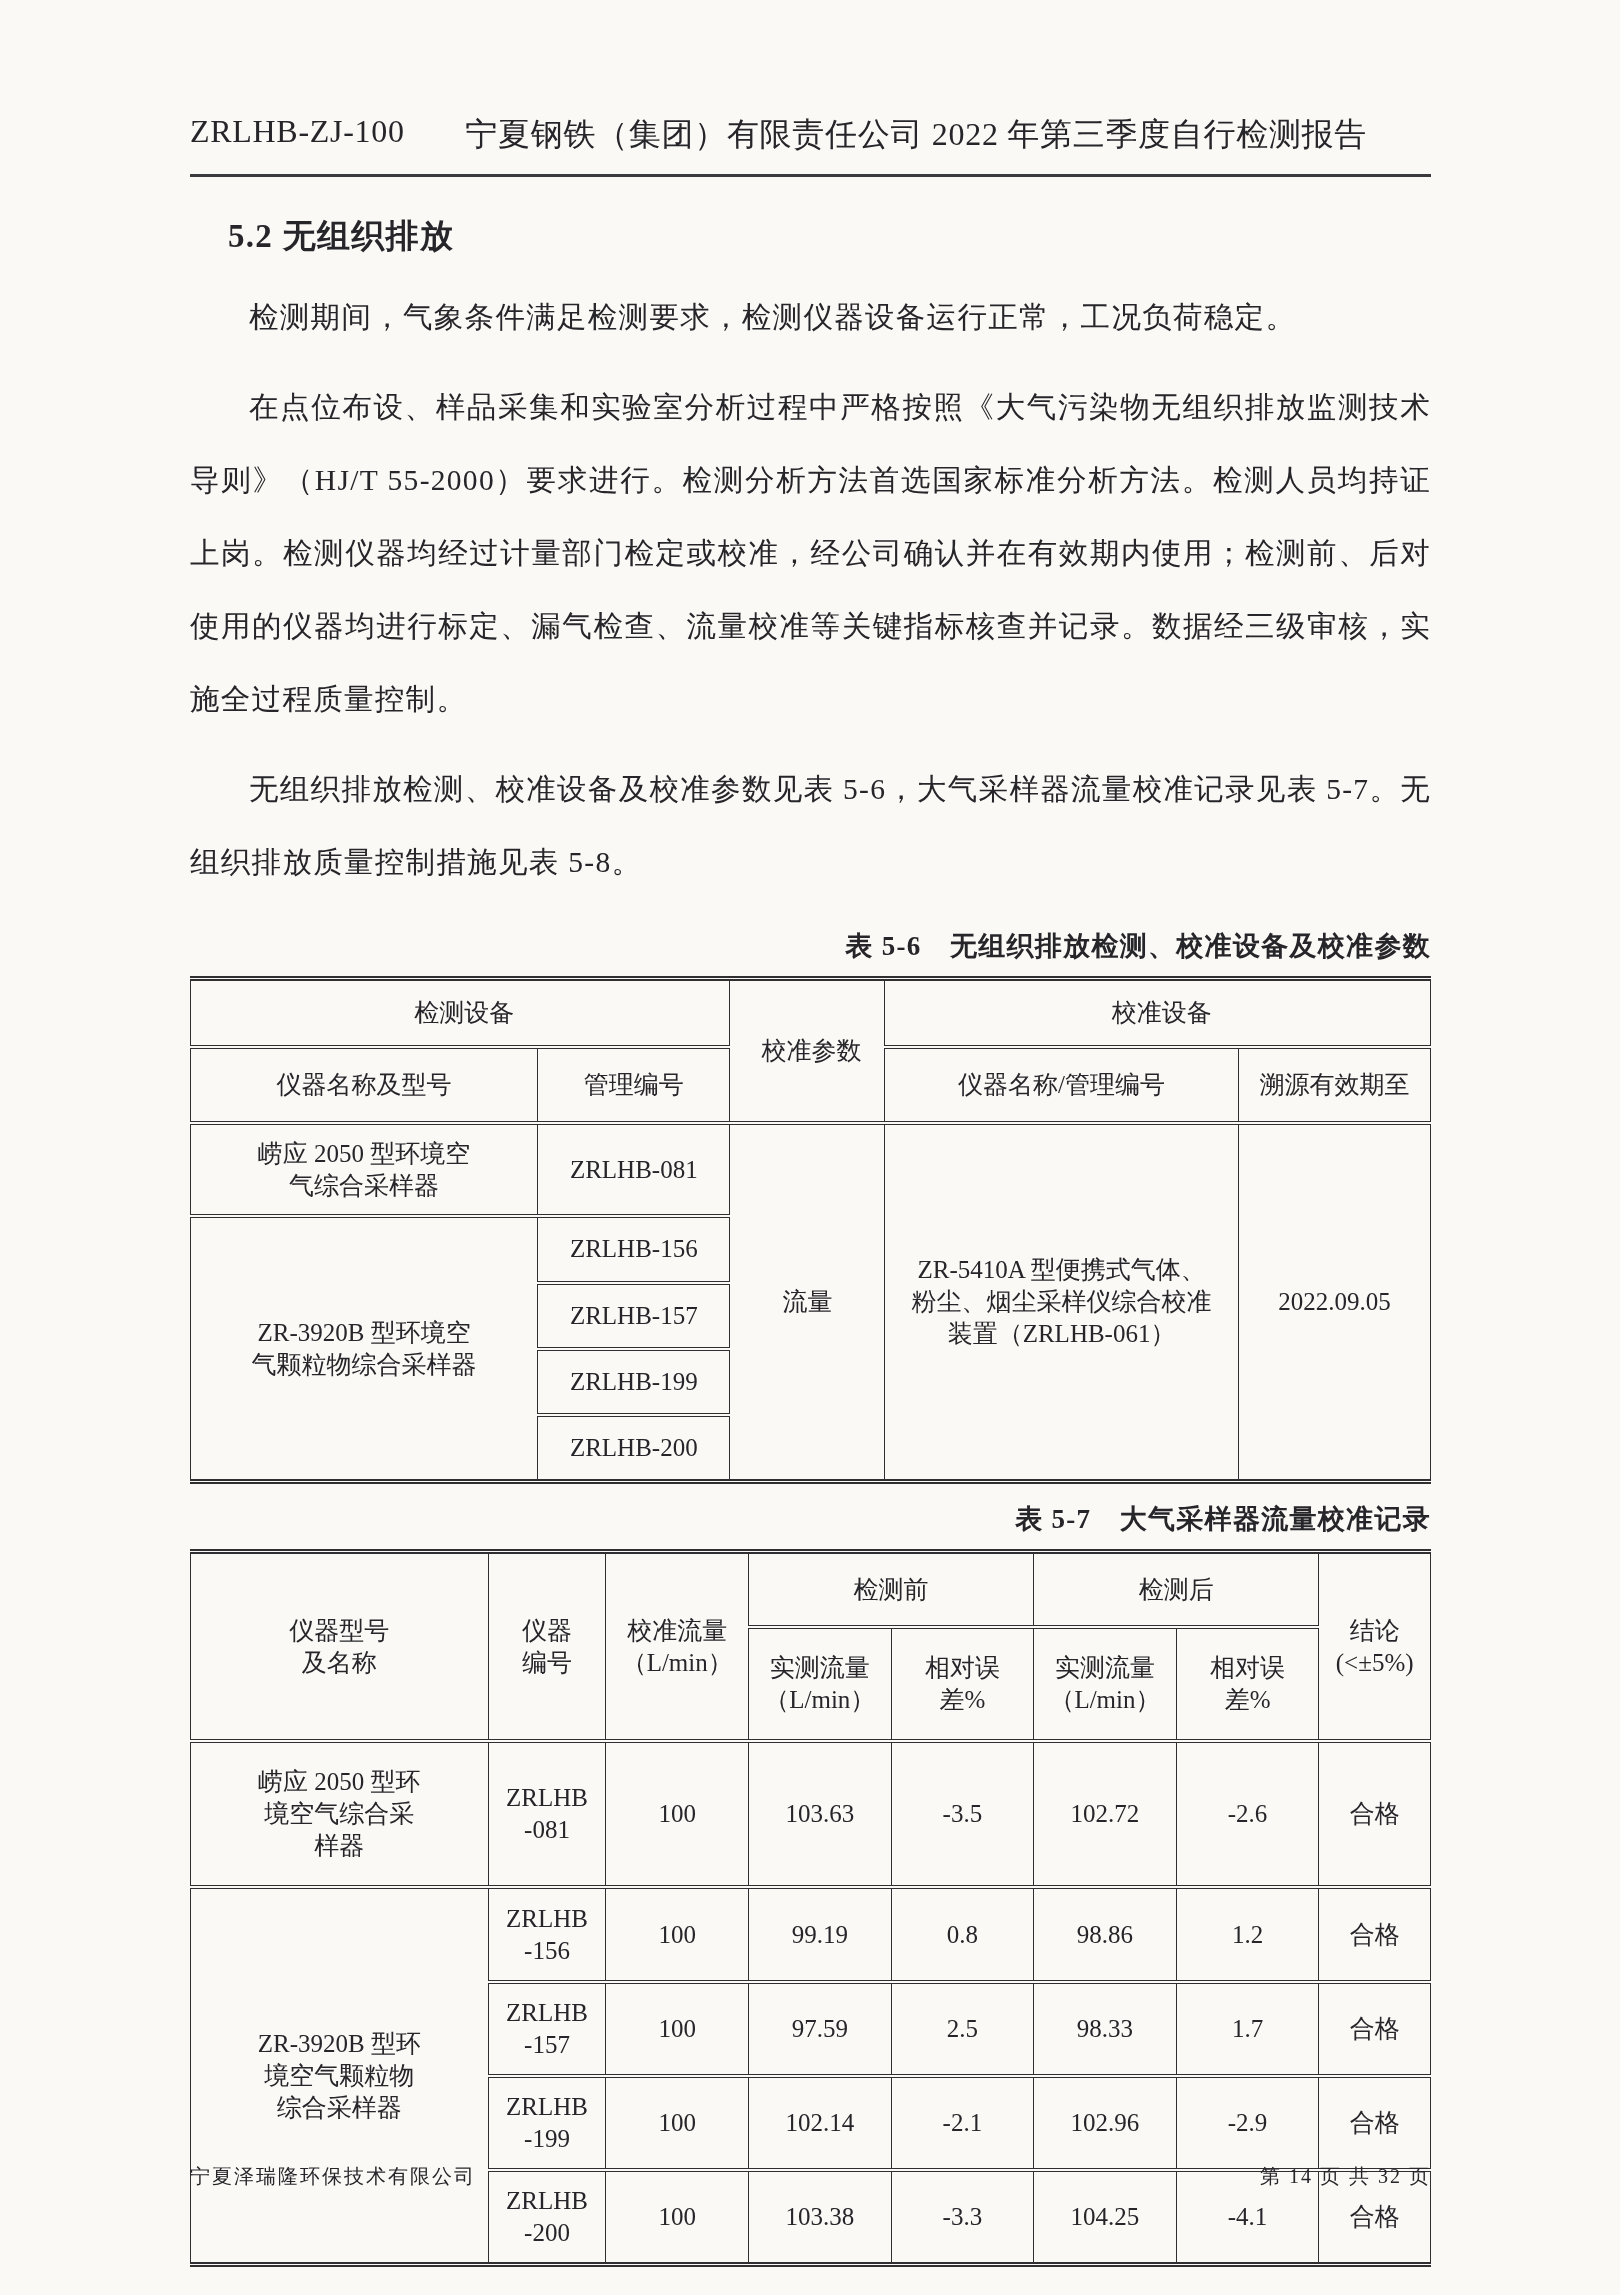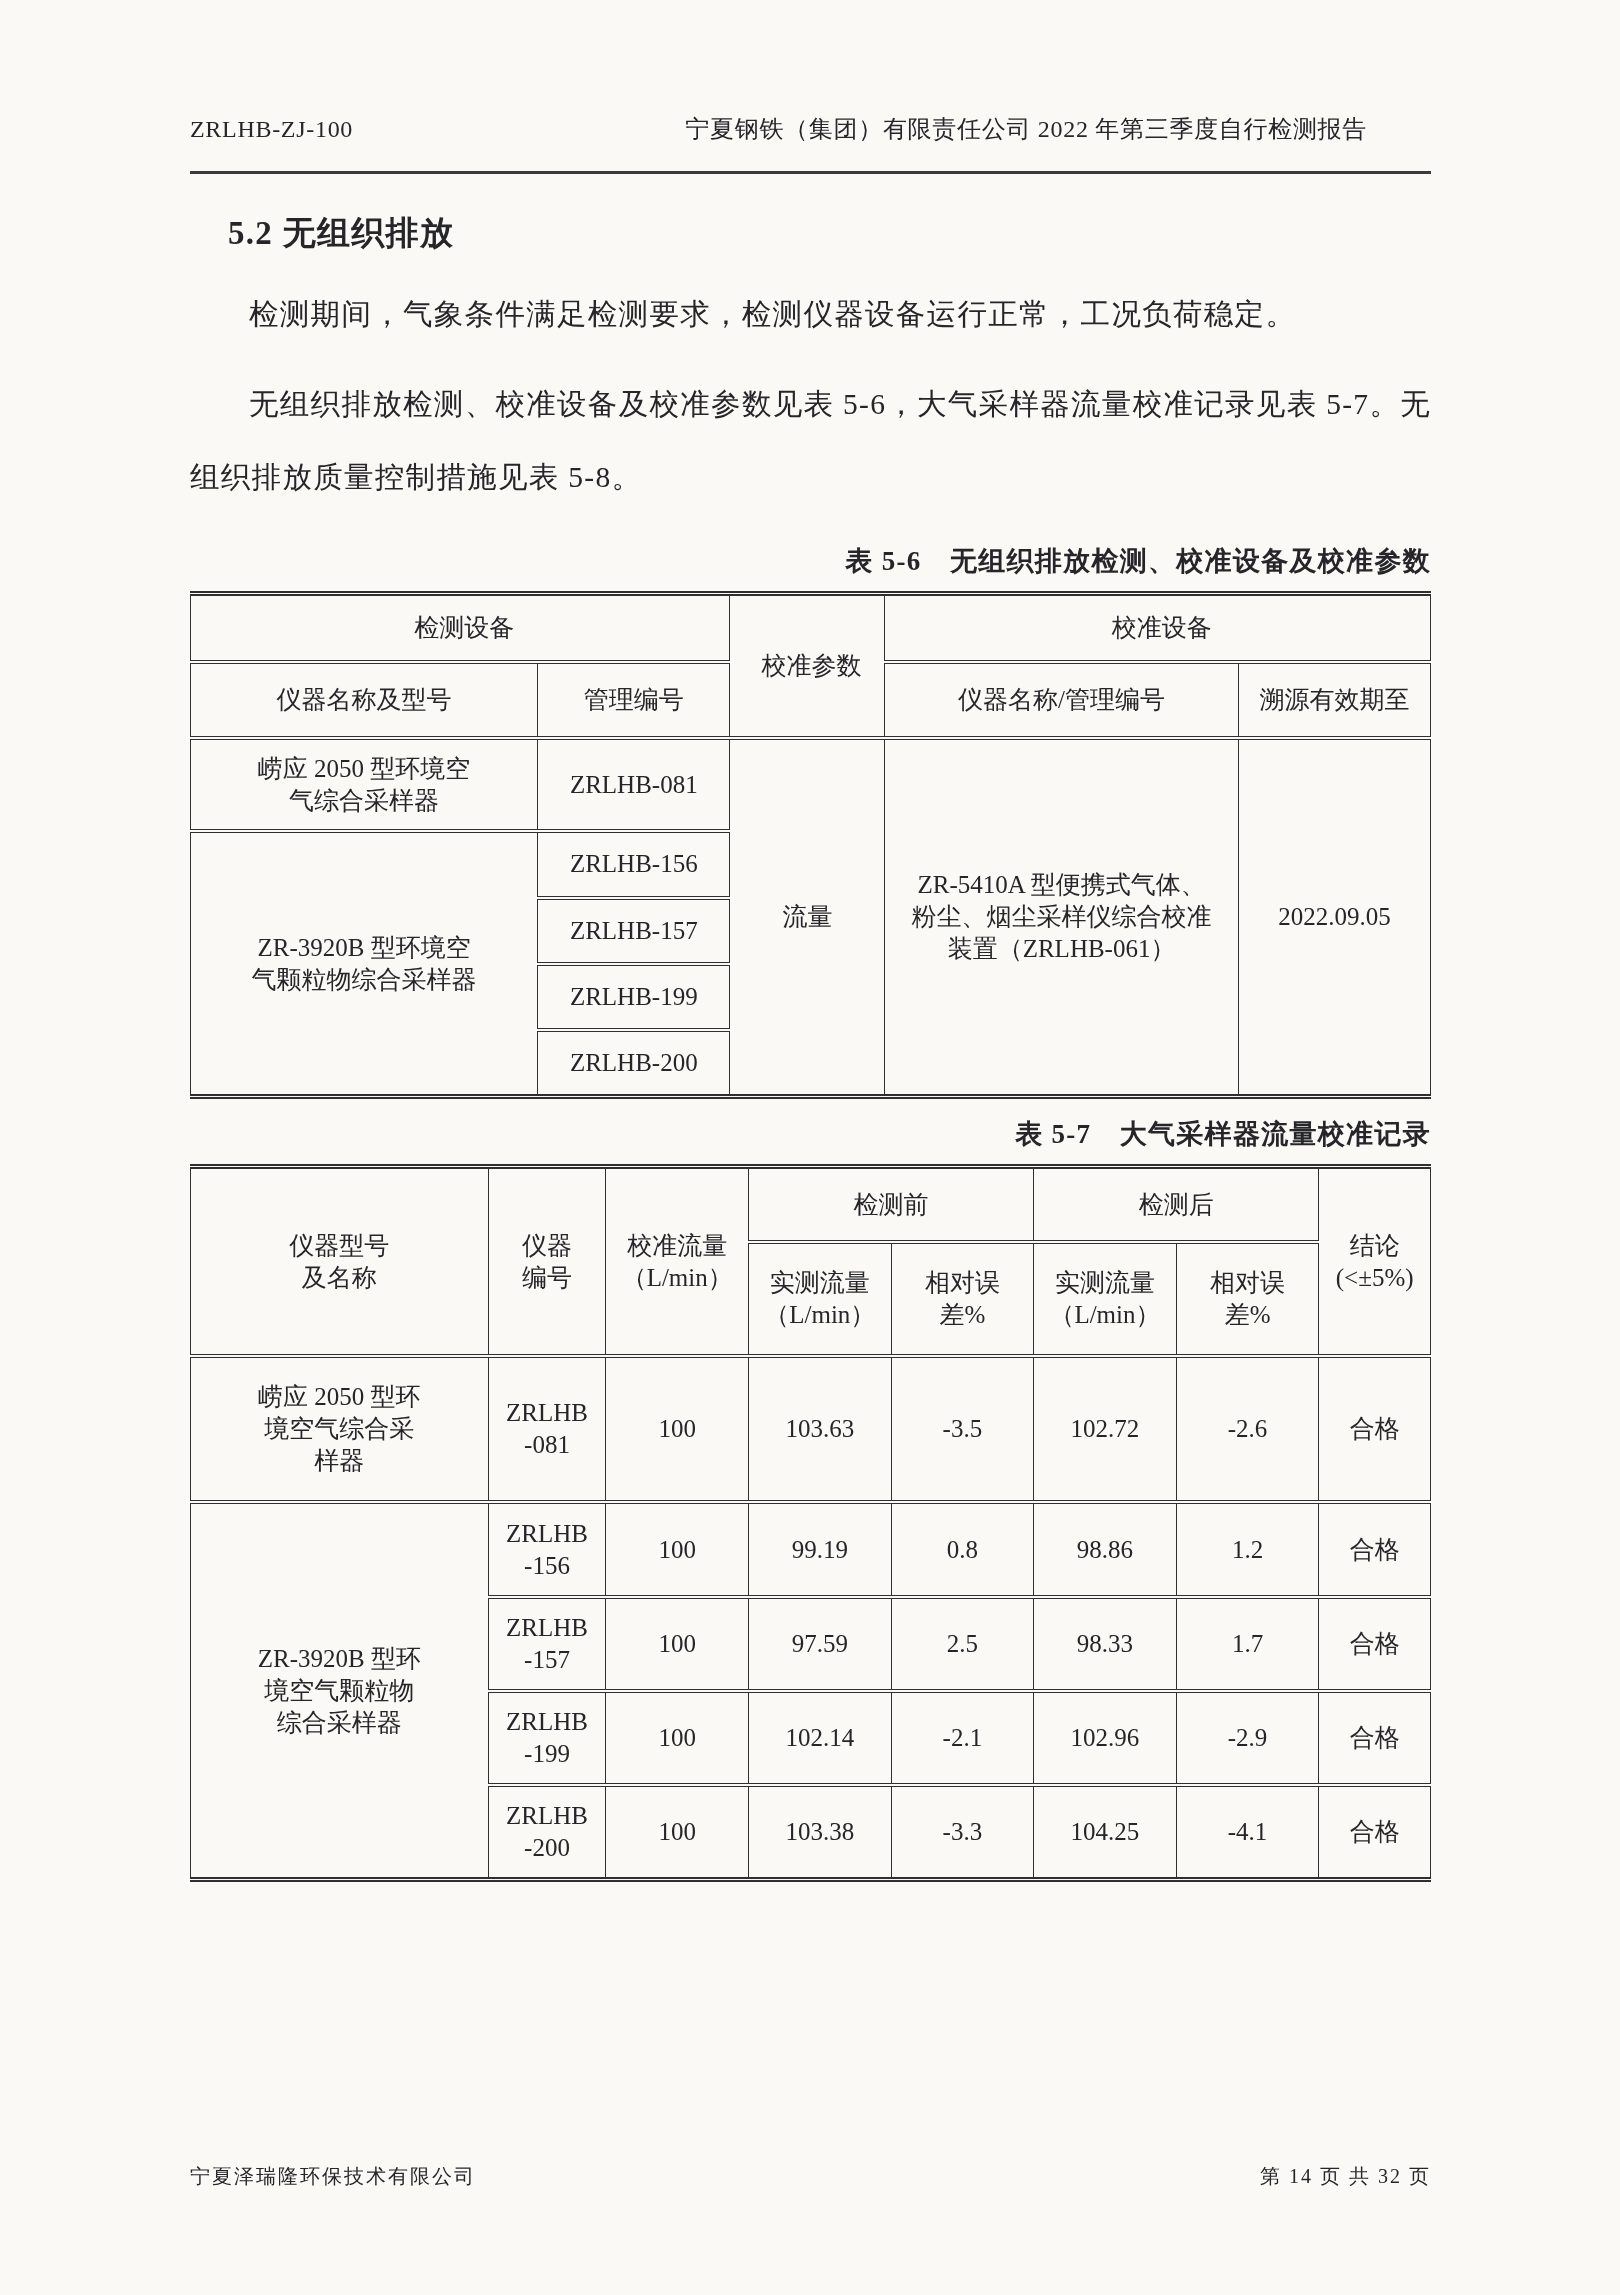--- a/index.html
+++ b/index.html
@@ -9,25 +9,25 @@
     color: #26262a;
     font-family: "Liberation Serif", "DejaVu Serif", serif;
     position: relative;
     overflow: hidden;
   }
   .page { padding: 0 190px; box-sizing: border-box; }
 
   
   .doc-header {
     padding-top: 113px;
-    padding-bottom: 26px;
+    padding-bottom: 17px;
     border-bottom: 3.3px solid #3b3b3e;
     display: flex;
-    align-items: center;
-    font-size: 24px;
+    align-items: flex-start;
+    font-size: 32px;
     letter-spacing: 0.7px;
   }
   .doc-code { white-space: nowrap; }
   .doc-title { margin-left: auto; margin-right: 64px; white-space: nowrap; }
 
   
   .section-title {
     margin: 37px 0 0 38px;
     font-size: 33px;
     font-weight: bold;
@@ -107,20 +107,21 @@
 
   <div class="doc-header">
     <span class="doc-code">ZRLHB-ZJ-100</span>
     <span class="doc-title">宁夏钢铁（集团）有限责任公司 2022 年第三季度自行检测报告</span>
   </div>
 
   <div class="section-title">5.2 无组织排放</div>
 
   <div class="body-text">
     <p>检测期间，气象条件满足检测要求，检测仪器设备运行正常，工况负荷稳定。</p>
+    <p>在点位布设、样品采集和实验室分析过程中严格按照《大气污染物无组织排放监测技术导则》（HJ/T 55-2000）要求进行。检测分析方法首选国家标准分析方法。检测人员均持证上岗。检测仪器均经过计量部门检定或校准，经公司确认并在有效期内使用；检测前、后对使用的仪器均进行标定、漏气检查、流量校准等关键指标核查并记录。数据经三级审核，实施全过程质量控制。</p>
     <p>无组织排放检测、校准设备及校准参数见表 5-6，大气采样器流量校准记录见表 5-7。无组织排放质量控制措施见表 5-8。</p>
   </div>
 
   <div class="tbl-caption">表 5-6　无组织排放检测、校准设备及校准参数</div>
 
   <table class="t56">
     <colgroup>
       <col style="width:28%">
         <col style="width:15.5%">
         <col style="width:12.5%">

